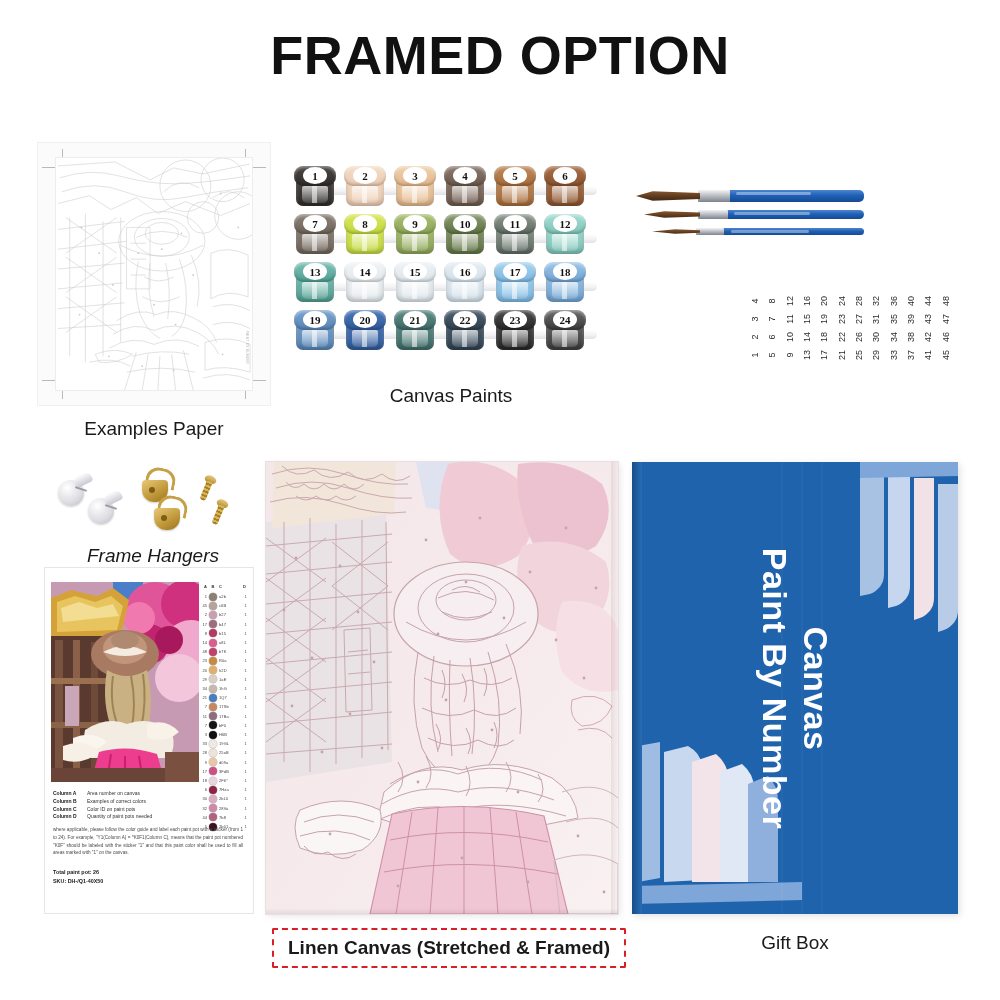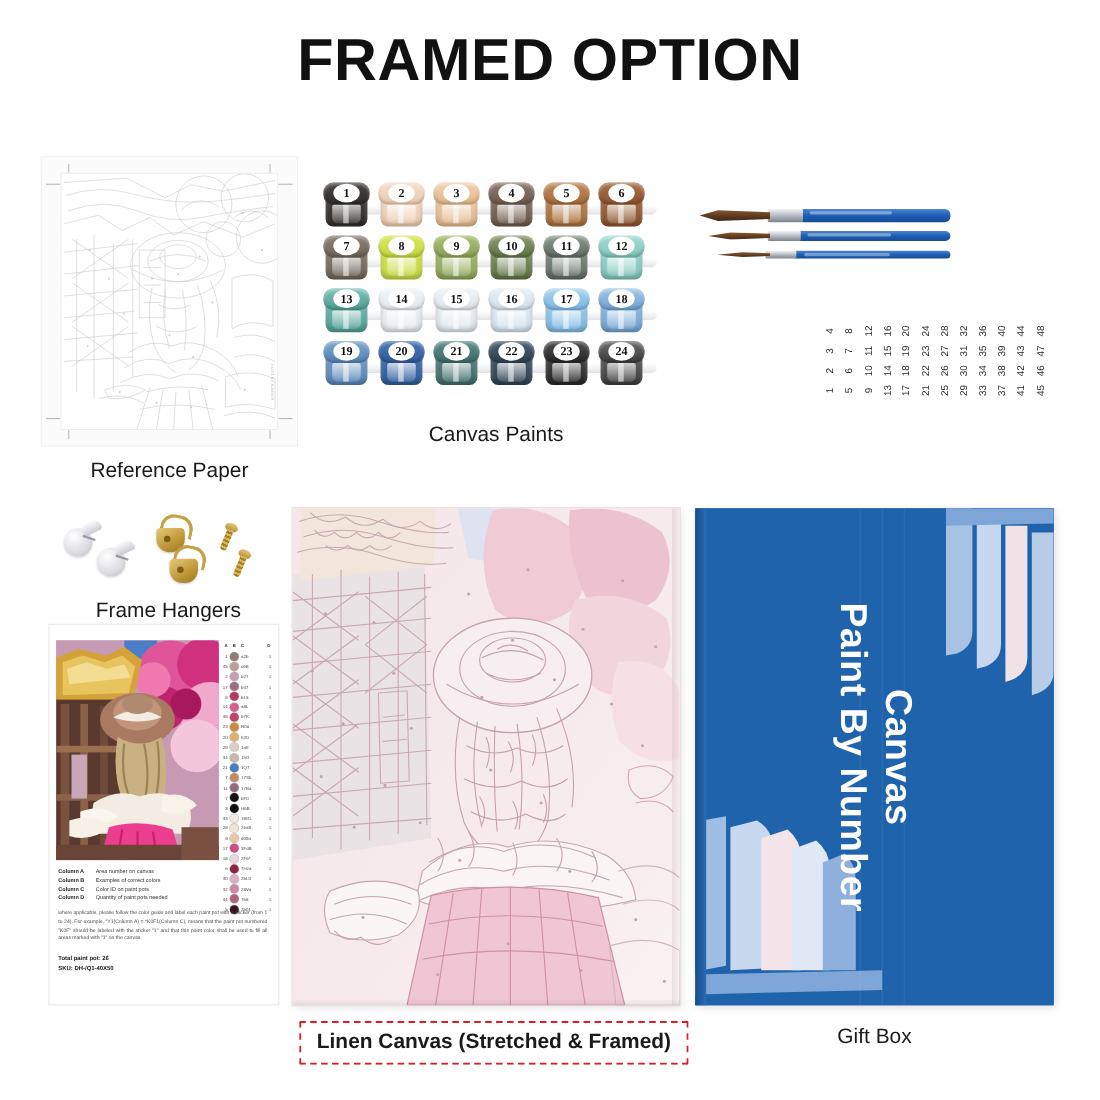--- a/index.html
+++ b/index.html
@@ -325,21 +325,21 @@
             <circle cx="122" cy="168" r="0.9"></circle>
           <circle cx="88" cy="210" r="0.9"></circle>
             <circle cx="120" cy="214" r="0.9"></circle>
           <circle cx="170" cy="198" r="0.9"></circle>
             <circle cx="54" cy="200" r="0.9"></circle>
         </g>
       </svg>
       <div class="refsig">PAINT BY NUMBER</div>
     </div>
   </div>
-  <div class="caption" style="left:38px;top:418px;width:232px;">Reference Paper</div>
+  <div class="caption" style="left:38px;top:418px;width:232px;">Examples Paper</div>
 
   <div class="paints">
     <div class="paintrow" id="prow0" style="top:0px;">
         <div class="paintbar"></div>
         <div class="pot" style="left: 0px;">
           <div class="body" style="background:linear-gradient(180deg,#4a4745,#2e2b28);"></div>
           <div class="gloss"></div>
           <div class="lid" style="background:linear-gradient(180deg,#4a4745,#2e2b28);"></div>
           <div class="num">1</div>
         </div>
@@ -586,21 +586,21 @@
     </div>
     <div class="screw" style="left:150px;top:10px;transform:rotate(22deg);">
       <div class="head"></div>
         <div class="shaft"></div>
     </div>
     <div class="screw" style="left:162px;top:34px;transform:rotate(22deg);">
       <div class="head"></div>
         <div class="shaft"></div>
     </div>
   </div>
-  <div class="caption" style="left:38px;top:545px;width:230px;">Frame Hangers</div>
+  <div class="caption" style="left:38px;top:545px;width:230px;font-style:italic;">Frame Hangers</div>
 
   <div class="instructions">
     <div class="ins-art">
       <svg viewBox="0 0 148 200" preserveAspectRatio="none" style="position:absolute;left:0;top:0;width:100%;height:100%;">
         <rect x="0" y="0" width="148" height="200" fill="#c79ab4"></rect>
         <rect x="62" y="0" width="30" height="40" fill="#4a7ec8"></rect>
 
         <circle cx="104" cy="30" r="30" fill="#e0559a"></circle>
         <circle cx="134" cy="22" r="24" fill="#d0317e"></circle>
         <circle cx="140" cy="66" r="28" fill="#f0a8cc"></circle>

